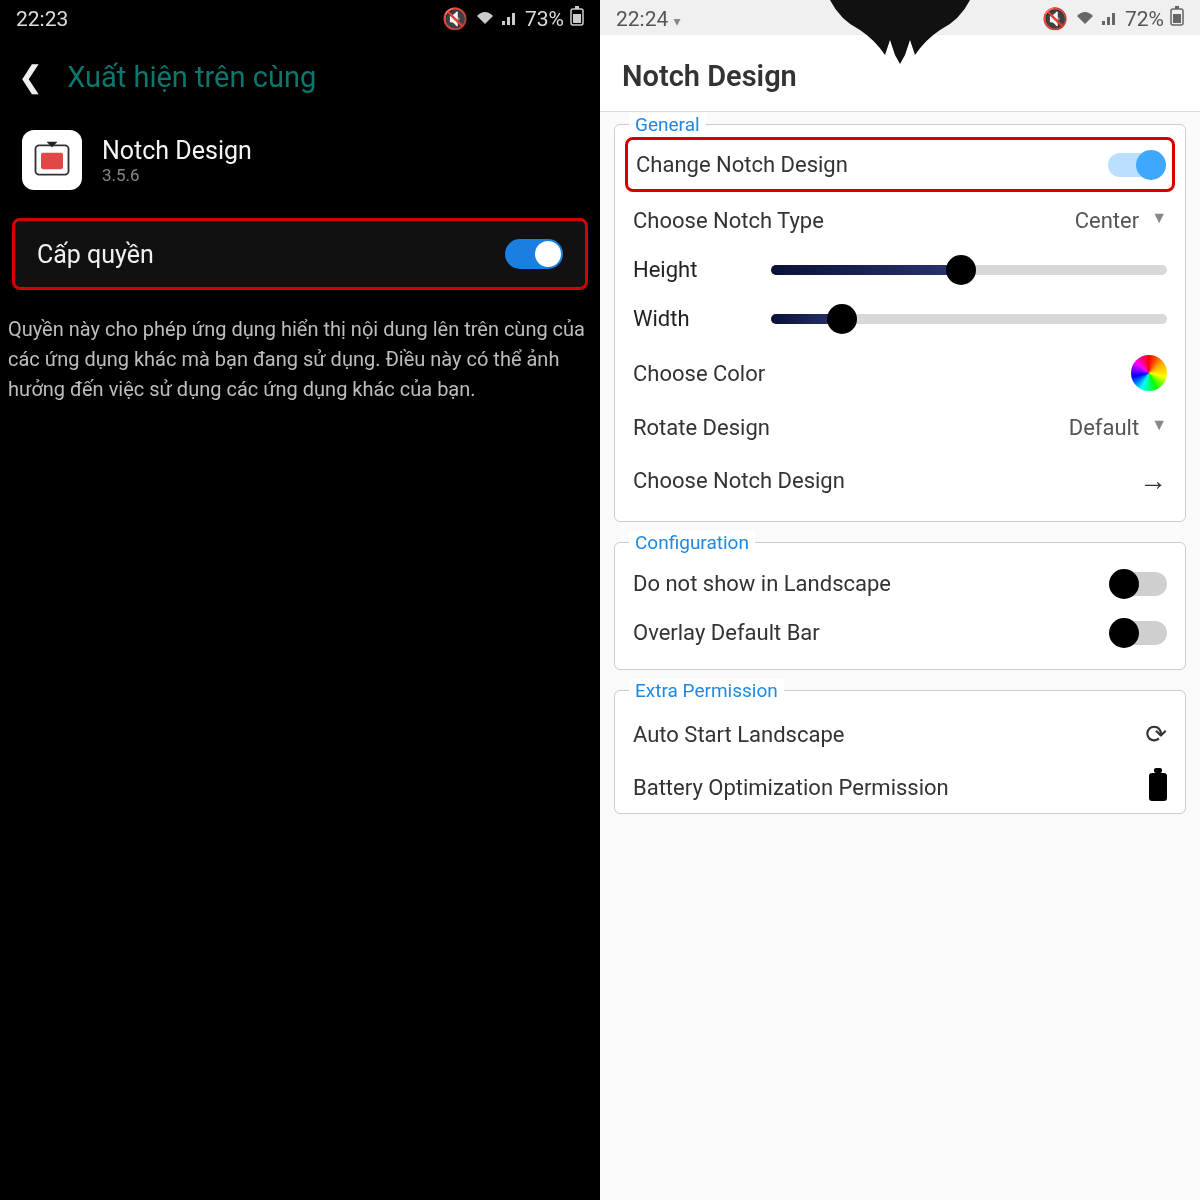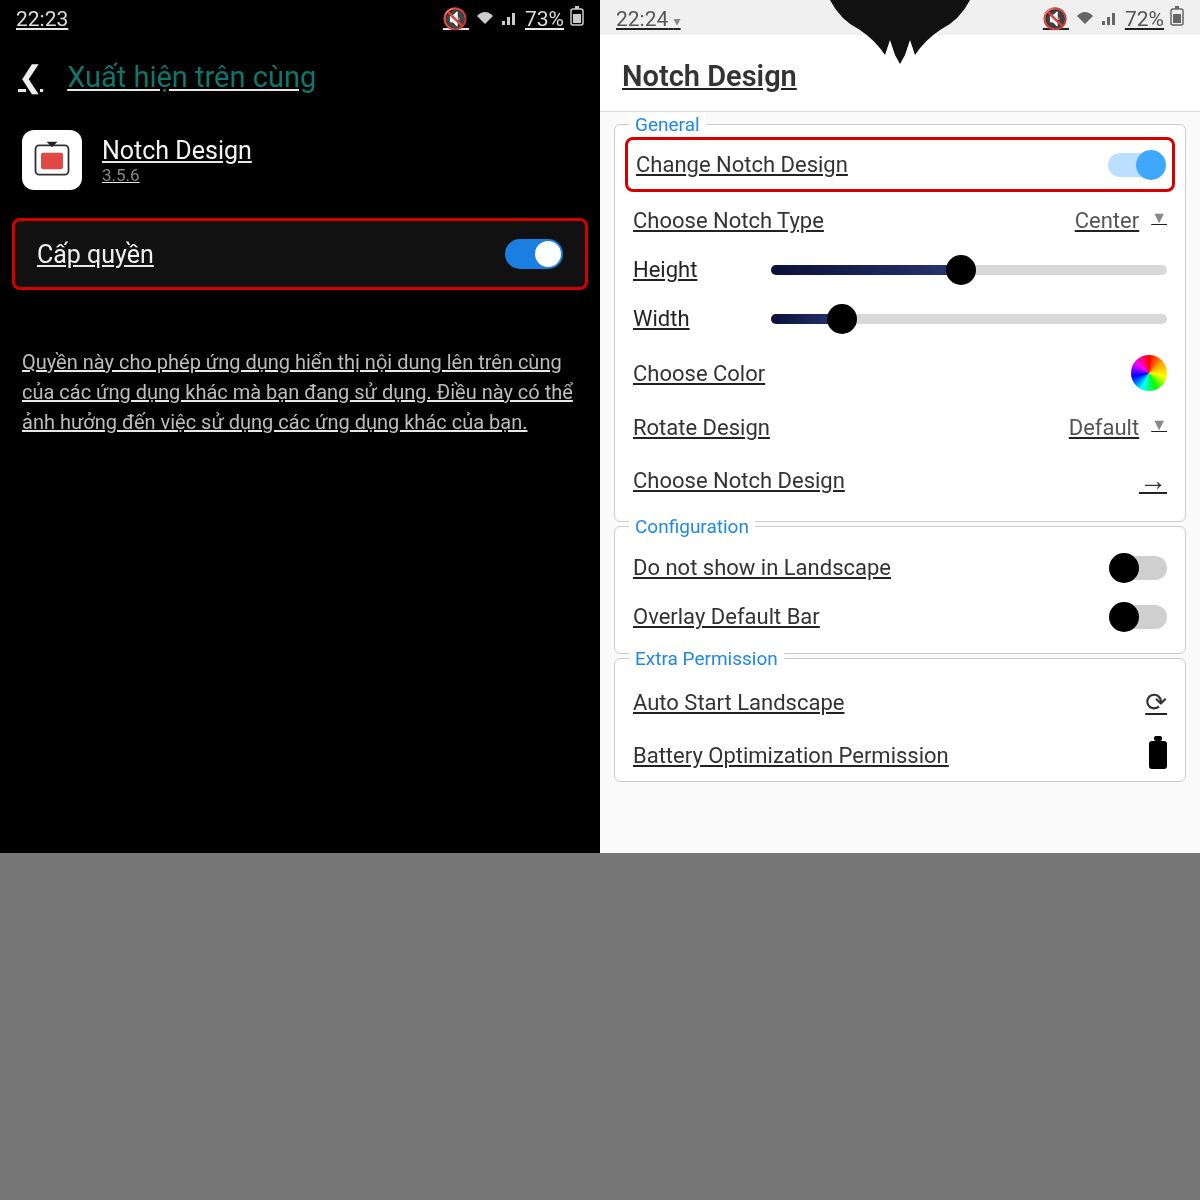--- a/index.html
+++ b/index.html
@@ -1,43 +1,43 @@
 <!DOCTYPE html>
 <html><head>
 <meta charset="utf-8">
 <style>
   * { box-sizing: border-box; margin: 0; padding: 0; font-family: -apple-system, Roboto, "Segoe UI", Arial, sans-serif; }
   body { width: 1200px; height: 1200px; display: flex; background:#777; }
-  .phone { width: 600px; height: 853px; position: relative; overflow: hidden; text-decoration: underline; }
+  .phone { width: 600px; height: 1200px; position: relative; overflow: hidden; }
   
   .left { background:#000; color:#e8e8e8; }
   .statusbar { display:flex; justify-content:space-between; align-items:center; font-size:21px; padding:6px 16px 4px; color:#ddd; }
   .statusbar .right-icons { display:flex; align-items:center; gap:6px; }
   .icon-sm { display:inline-block; }
   .header-left { display:flex; align-items:center; gap:24px; padding:24px 18px 28px; }
   .back-arrow { font-size:30px; color:#eee; }
   .header-title { font-size:29px; font-weight:400; color:#0f766e; }
   .app-row { display:flex; align-items:center; gap:20px; padding:8px 22px 28px; }
   .app-icon { width:60px; height:60px; border-radius:12px; background:#fff; display:flex; align-items:center; justify-content:center; position:relative; }
   .app-icon svg { width:44px; height:44px; }
   .app-name { font-size:25px; color:#f4f4f4; }
   .app-ver { font-size:17px; color:#888; }
   .perm-card { margin:0 12px; border:3px solid #d60000; border-radius:8px; padding:18px 22px; display:flex; align-items:center; justify-content:space-between; background:#111; }
   .perm-label { font-size:25px; color:#f0f0f0; }
   .switch { width:58px; height:30px; border-radius:15px; position:relative; }
   .switch.on { background:#1a7fe0; }
   .switch.on::after { content:""; position:absolute; right:2px; top:2px; width:26px; height:26px; border-radius:50%; background:#fff; }
-  .desc { padding:24px 22px; font-size:20px; line-height:1.5; color:#bdbdbd;margin-top:33px; }
+  .desc { padding:24px 8px; font-size:20px; line-height:1.5; color:#bdbdbd; }
   
   .right { background:#fafafa; color:#222; }
   .statusbar.light { color:#555; background:#f0f0f0; }
   .notch { position:absolute; top:0; left:50%; transform:translateX(-50%); width:140px; height:64px; z-index:5; }
   .app-header { background:#fff; border-bottom:1px solid #ddd; padding:24px 22px 18px; font-size:29px; font-weight:600; color:#333; }
   .content { padding:12px 14px; }
-  .group { border:1px solid #ccc; border-radius:6px; background:#fff; margin-bottom:4px; padding:16px 14px 12px; position:relative; }
+  .group { border:1px solid #ccc; border-radius:6px; background:#fff; margin-bottom:20px; padding:16px 14px 12px; position:relative; }
   .group-title { position:absolute; top:-12px; left:14px; background:#fff; padding:0 6px; font-size:19px; color:#1e88e5; }
   .row { display:flex; align-items:center; justify-content:space-between; padding:12px 4px; font-size:22px; color:#333; }
   .row .label { flex:0 0 auto; }
   .highlight { border:3px solid #d60000; border-radius:8px; margin:-4px -4px 4px; padding:12px 8px; }
   .dropdown { display:flex; align-items:flex-start; gap:12px; color:#555; font-size:22px; }
   .caret { color:#888; font-size:16px; }
   .slider-row { display:flex; align-items:center; gap:18px; padding:12px 4px; }
   .slider-row .label { font-size:22px; width:120px; }
   .slider-row.inline .label { width:160px; }
   .slider { flex:1; height:10px; border-radius:5px; position:relative; background:#d8d8d8; }

